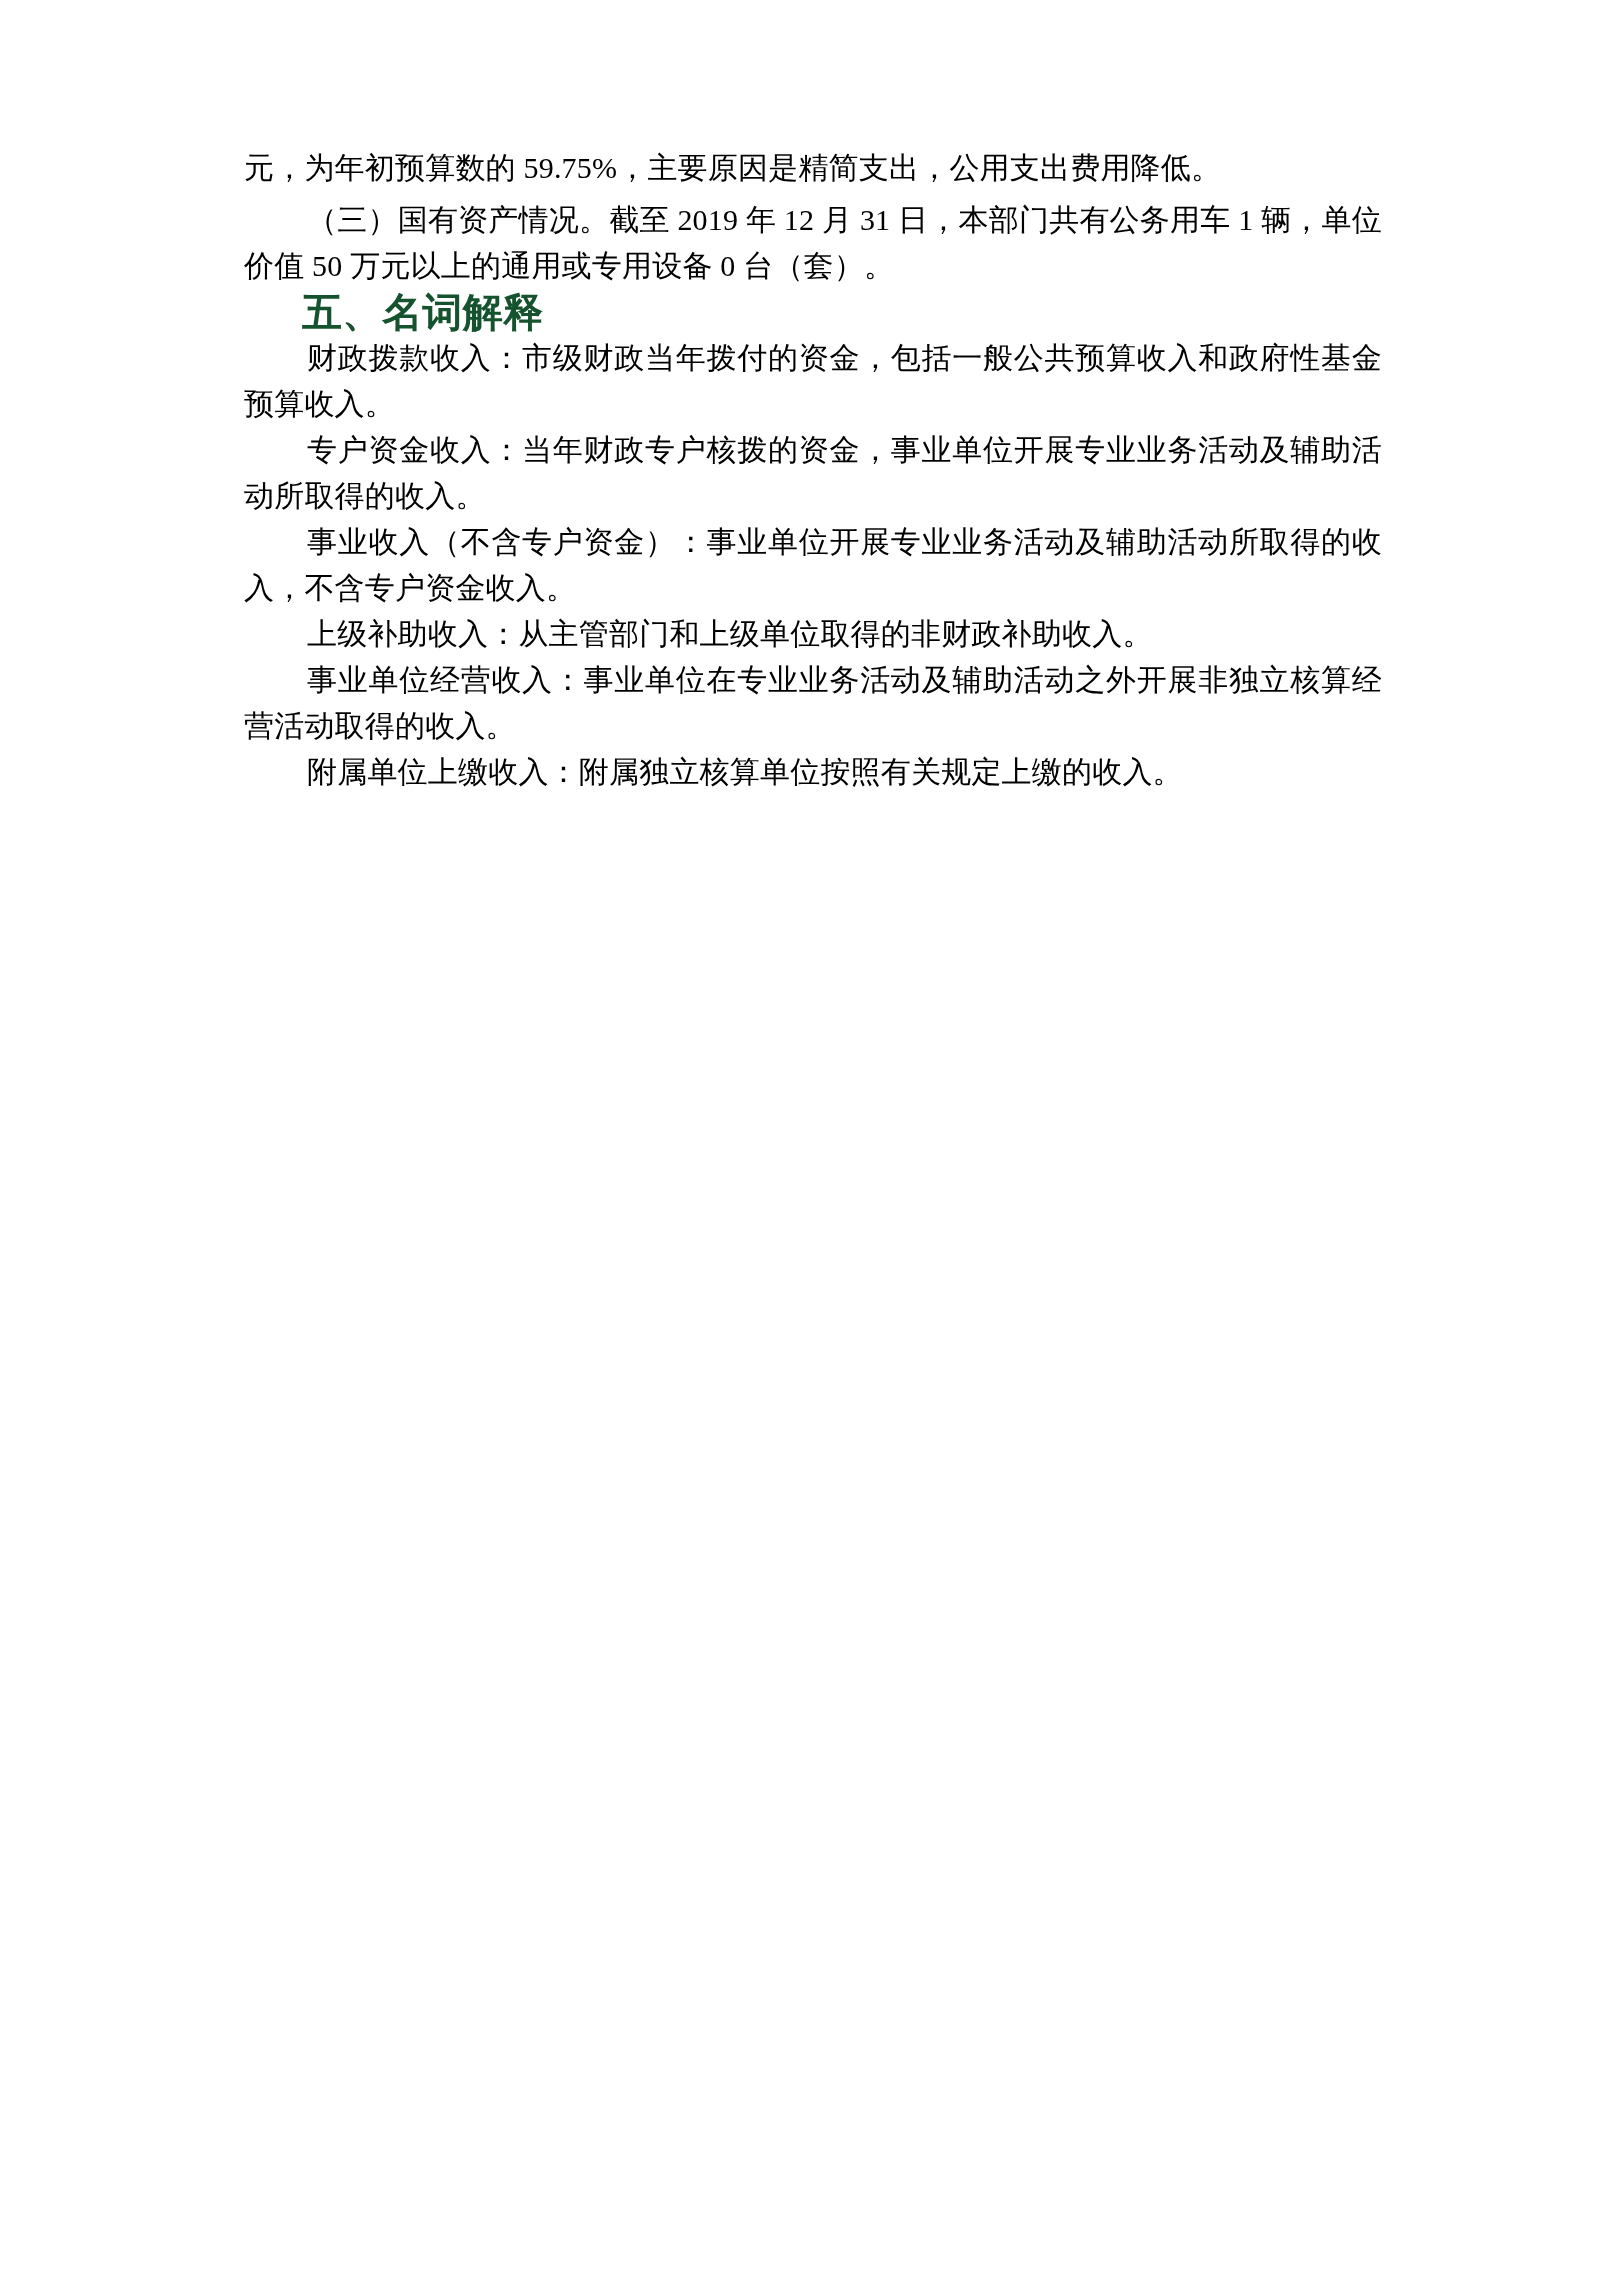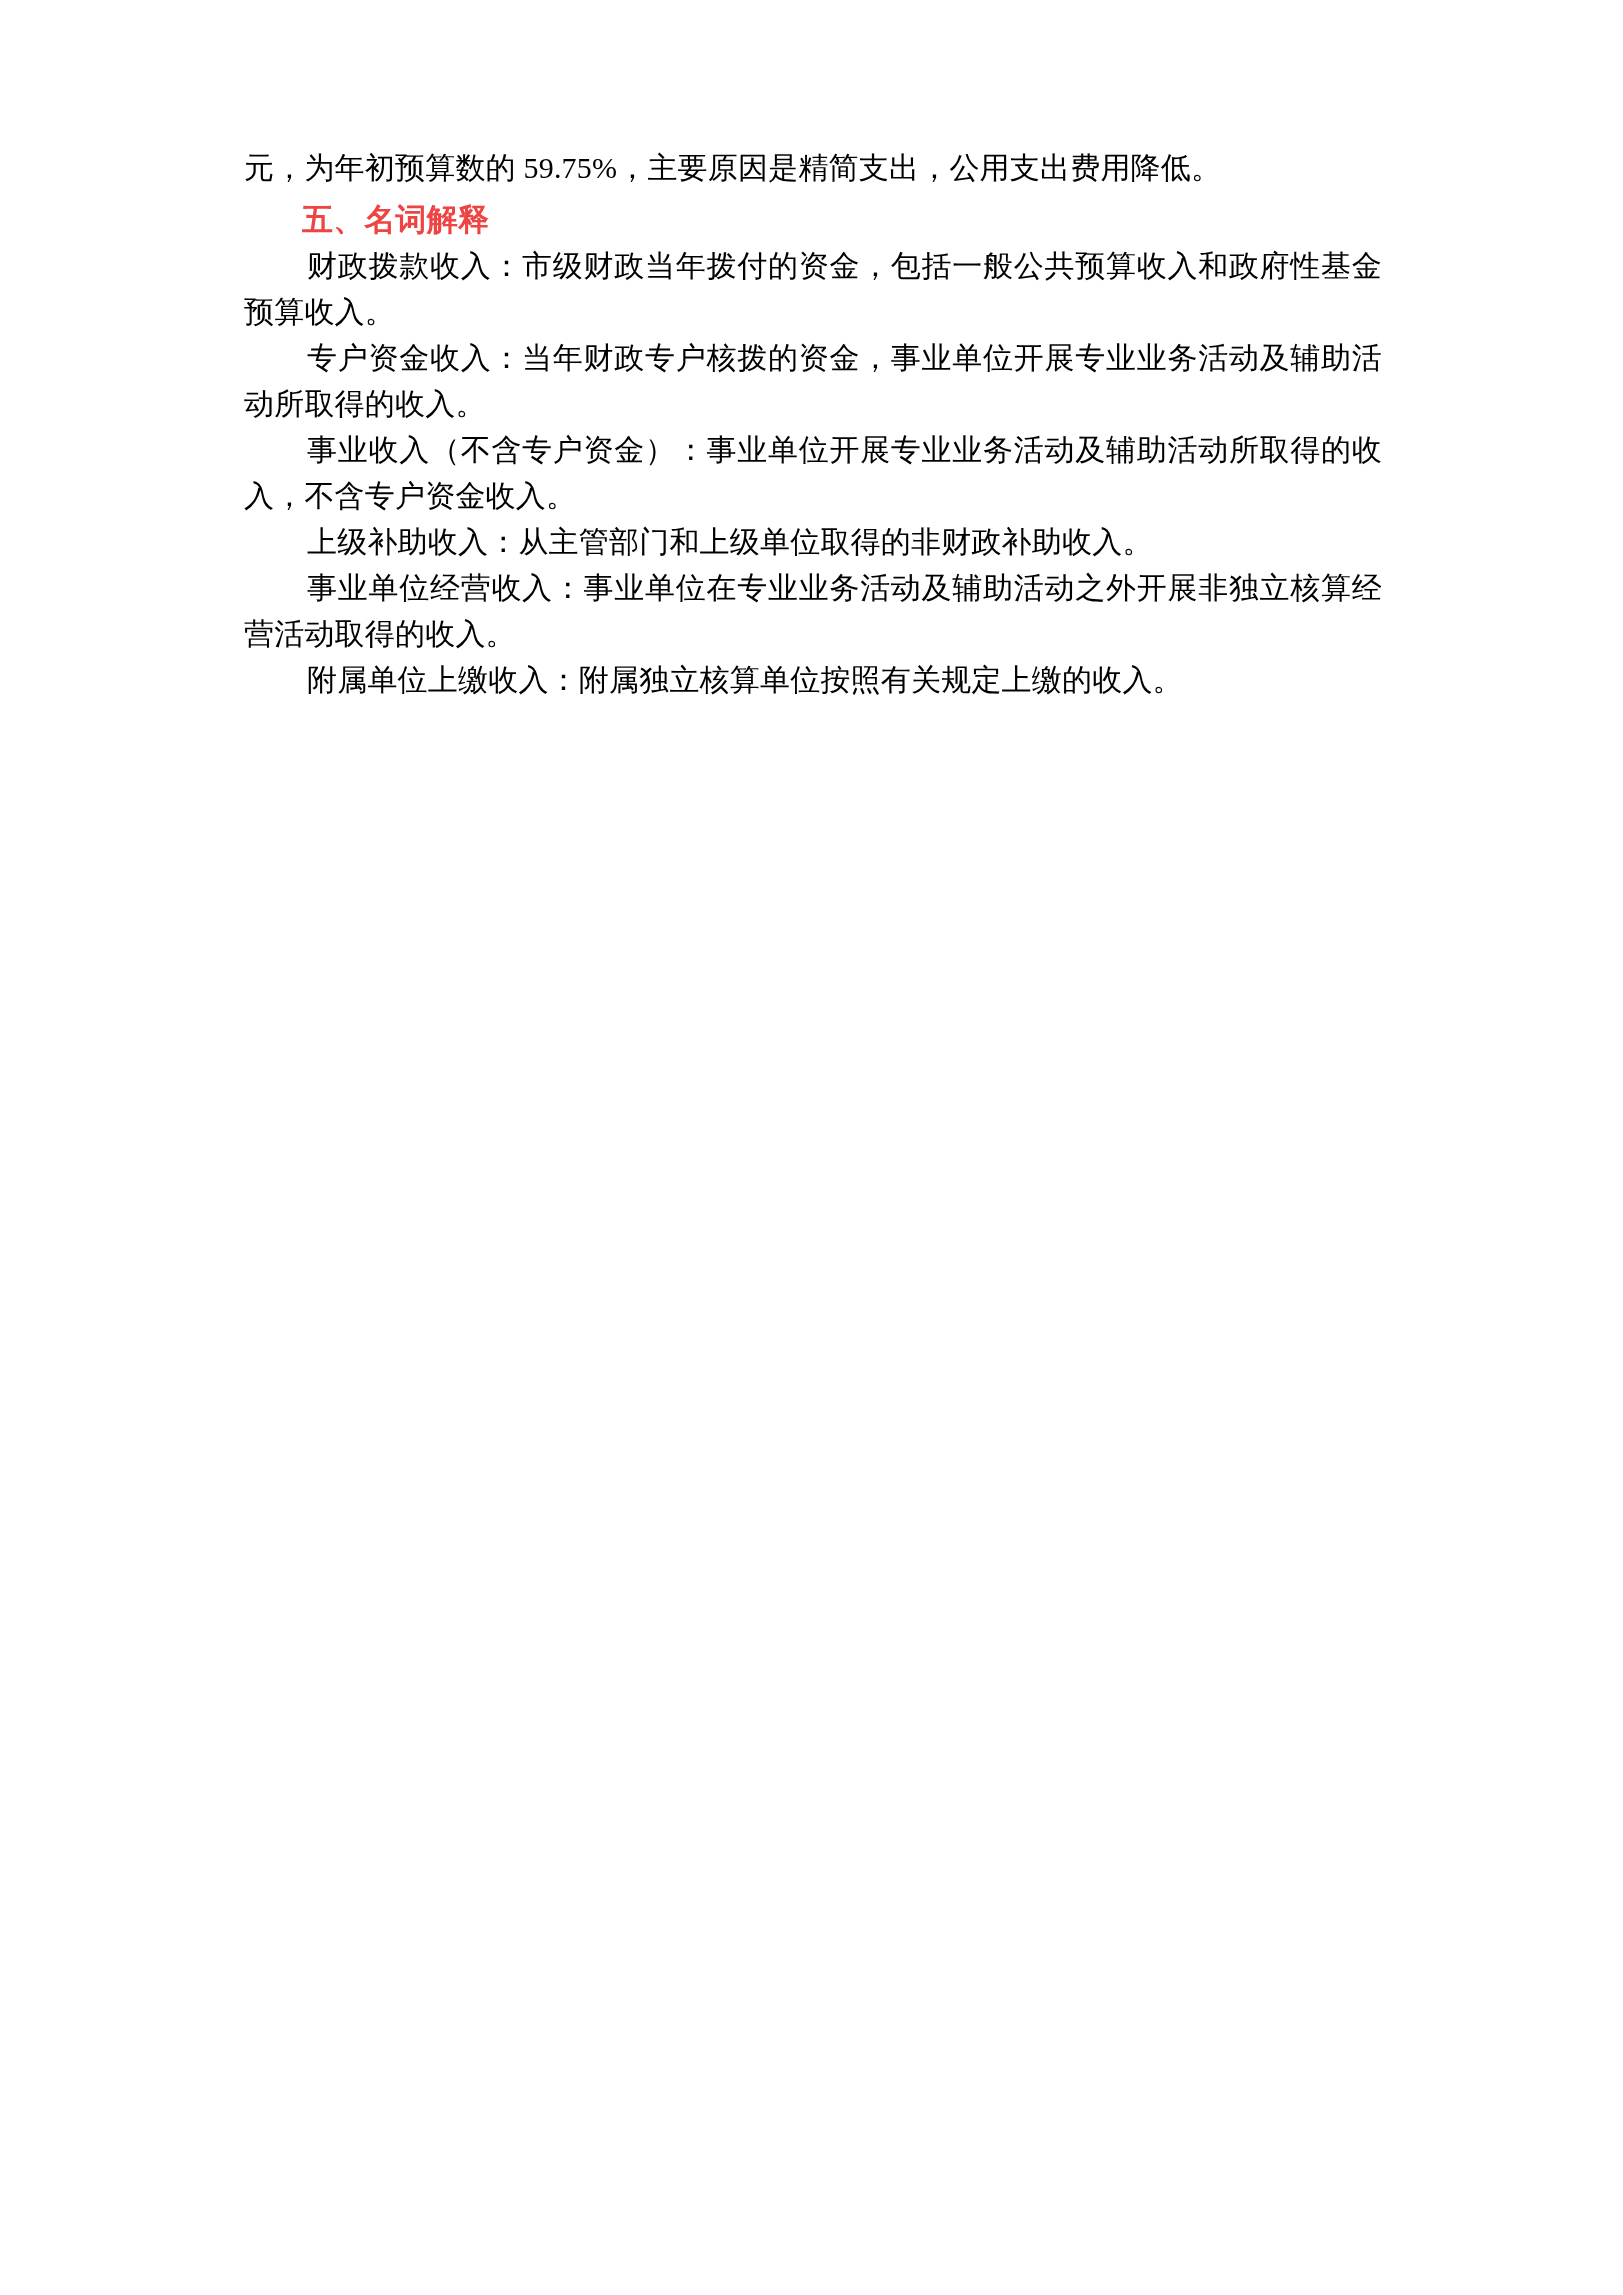--- a/index.html
+++ b/index.html
@@ -37,23 +37,23 @@
   }
   .para.indent2 {
     text-indent: 63px;
   }
   .para.cont {
     text-indent: 0;
   }
   
   .section-heading {
     font-family: "Liberation Sans", "DejaVu Sans", sans-serif;
-    font-size: 31px;
+    font-size: 40px;
     line-height: 46px;
-    color: #ef4444;
+    color: #14532d;
     font-weight: 700;
     margin: 0;
     text-indent: 58px;
     letter-spacing: 0.2px;
   }
   .gap-sm { height: 2.9px; }
   
   .page-number {
     position: absolute;
     left: 0;
@@ -73,20 +73,21 @@
 
   <div class="content">
 
     <p class="para cont">元，为年初预算数的 59.75%，主要原因是精简支出，公用支出费用降低。</p>
 
     <div class="gap-sm"></div>
 
 
     <div class="gap-sm"></div>
 
+    <p class="para indent2">（三）国有资产情况。截至 2019 年 12 月 31 日，本部门共有公务用车 1 辆，单位价值 50 万元以上的通用或专用设备 0 台（套）。</p>
 
     <h2 class="section-heading">五、名词解释</h2>
 
     <p class="para indent2">财政拨款收入：市级财政当年拨付的资金，包括一般公共预算收入和政府性基金预算收入。</p>
 
     <p class="para indent2">专户资金收入：当年财政专户核拨的资金，事业单位开展专业业务活动及辅助活动所取得的收入。</p>
 
     <p class="para indent2">事业收入（不含专户资金）：事业单位开展专业业务活动及辅助活动所取得的收入，不含专户资金收入。</p>
 
     <p class="para indent2">上级补助收入：从主管部门和上级单位取得的非财政补助收入。</p>

